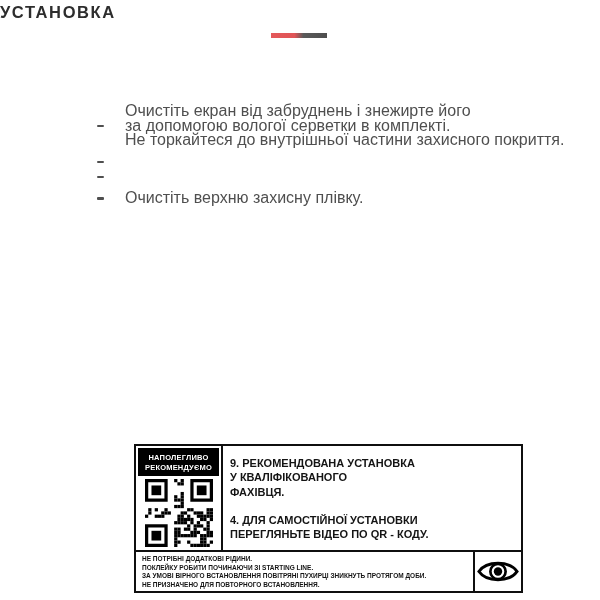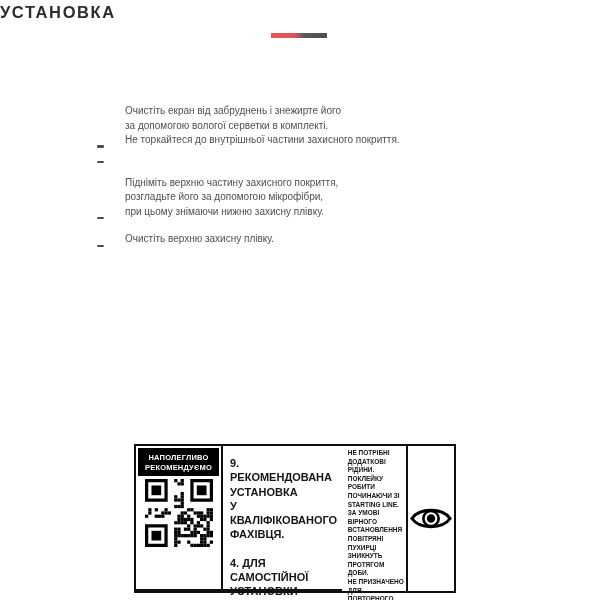--- a/index.html
+++ b/index.html
@@ -7,28 +7,28 @@
     font-family:"Liberation Sans", sans-serif; }
   .page { position:relative; width:600px; height:600px; background:#fff; overflow:hidden; }
 
   .title { position:absolute; top:3px; left:0; width:600px; 
     font-size:16.5px; font-weight:600; letter-spacing:1.6px; color:#2d2d2d; }
 
   .divider { position:absolute; top:33px; left:271px; width:56px; height:5px;
     background:linear-gradient(90deg,#e4585a 0%,#e05456 42%,#5a5a5a 58%,#4e4e4e 100%); }
 
   .list { position:absolute; top:104px; left:97px; width:478px; }
-  .item { display:flex; align-items:flex-end; margin-bottom:13px;
-    color:#4f4f4f; font-size:10px; line-height:14.5px; }
+  .item { display:flex; align-items:center; margin-bottom:13px;
+    color:#4f4f4f; font-size:16px; line-height:14.5px; }
   .dash-col { flex:0 0 28px; display:flex; align-items:center; }
   .dash { width:7px; height:2.4px; background:#4f4f4f; border-radius:1px; }
   .item-text { white-space:pre-line; }
 
-  .rec-box { position:absolute; left:134px; top:444px; width:322px; height:149px;
-    border:2px solid #0f0f0f; background:#fff; display:flex; }
+  .rec-box { position:absolute; left:134px; top:444px; width:389px; height:149px;
+    border:2px solid #0f0f0f; background:#fff; display:flex; flex-direction:column; }
   .box-top { flex:1; display:flex; border-bottom:2px solid #0f0f0f; min-height:0; }
   .box-top-left { flex:0 0 87px; border-right:2px solid #0f0f0f; padding:2px;
     display:flex; flex-direction:column; align-items:center; }
   .rec-header { background:#000; color:#fff; width:100%; text-align:center;
     font-weight:700; font-size:7.5px; line-height:9.5px; padding:5px 0 4px;
     letter-spacing:.2px; white-space:pre-line; }
   .qr-wrap { margin-top:3px; line-height:0; }
   .box-top-right { flex:1; padding:10px 4px 0 7px; font-weight:700; font-size:11px;
     line-height:14.3px; color:#141414; }
   .box-point { white-space:pre-line; }
@@ -59,23 +59,20 @@
     </div>
     <div class="item">
       <div class="dash-col">
           <div class="dash"></div>
         </div>
     </div>
     <div class="item">
       <div class="dash-col">
           <div class="dash"></div>
         </div>
-      <div class="item-text">Підніміть верхню частину захисного покриття,
-розгладьте його за допомогою мікрофібри,
-при цьому знімаючи нижню захисну плівку.</div>
     </div>
     <div class="item">
       <div class="dash-col">
           <div class="dash"></div>
         </div>
       <div class="item-text">Очистіть верхню захисну плівку.</div>
     </div>
   </div>
 
   <div class="rec-box">

